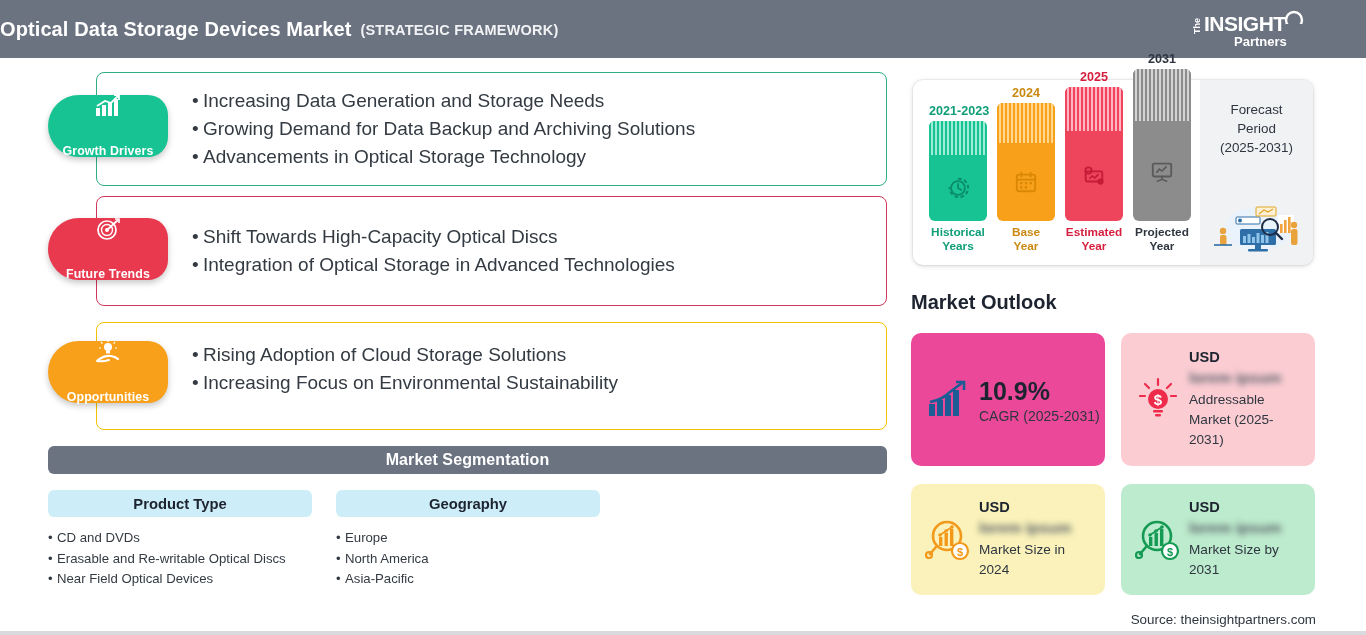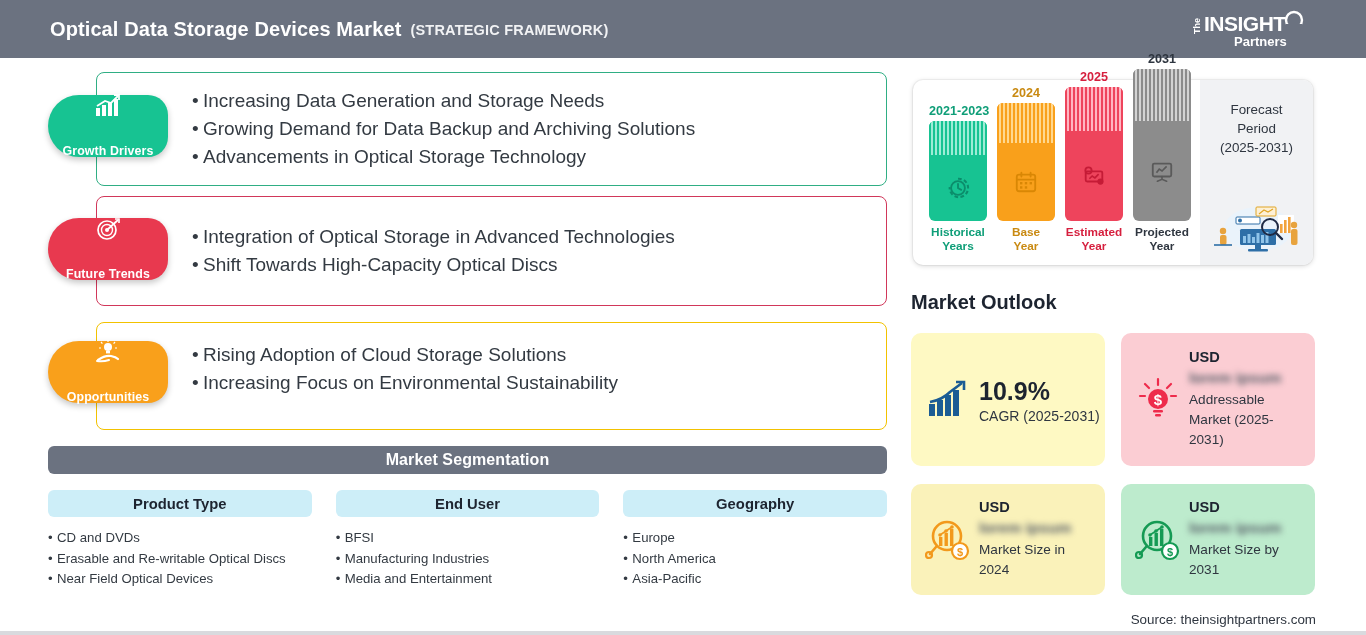--- a/index.html
+++ b/index.html
@@ -10,21 +10,21 @@
     overflow: hidden;
   }
   .page { position: relative; width: 1366px; height: 635px; background:#fff; }
 
   
   .header {
     position: absolute; left:0; top:0; width:1366px; height:58px;
     background:#6b7280; display:flex; align-items:center;
   }
   .header-title {
-    margin-left:50px; color:#ffffff; font-size:20px; font-weight:bold;
+    color:#ffffff; font-size:20px; font-weight:bold;
     letter-spacing:0.1px; white-space:nowrap;
   }
   .header-sub {
     margin-left:9px; color:#f1f2f4; font-size:14.5px; font-weight:bold;
     letter-spacing:0.2px; white-space:nowrap; position:relative; top:1px;
   }
   .logo {
     position:absolute; right:56px; top:9px; width:120px; height:42px;
     color:#fff;
   }
@@ -113,21 +113,21 @@
     line-height:19px; font-weight:normal;
   }
   .fc-illus { position:absolute; bottom:12px; left:6px; width:100px; height:58px; }
 
   
   .outlook-title {
     position:absolute; left:911px; top:291px;
     font-size:20px; font-weight:bold; color:#1d2430;
   }
   .ocard { position:absolute; border-radius:10px; }
-  .ocard-blue   { left:911px; top:333px; width:194px; height:133px; background:#fef9c3; }
+  .ocard-blue   { left:911px; top:333px; width:194px; height:133px; background:#ec4899; }
   .ocard-pink   { left:1121px; top:333px; width:194px; height:133px; background:#fbcdd3; }
   .ocard-yellow { left:911px; top:484px; width:194px; height:111px; background:#faf2ba; }
   .ocard-green  { left:1121px; top:484px; width:194px; height:111px; background:#bdebcd; }
 
   .ocard-in { display:flex; height:100%; padding:14px 12px; }
   .ocard-icon { width:50px; flex:0 0 50px; display:flex; align-items:center; justify-content:center; }
   .ocard-blue .ocard-icon { align-items:center; }
   .ocard-body { flex:1; padding-left:6px; display:flex; flex-direction:column; justify-content:center; }
   .cagr-val { font-size:25px; font-weight:bold; color:#1d2430; line-height:30px; }
   .cagr-lab { font-size:14px; color:#2f3640; margin-top:2px; white-space:nowrap; }
@@ -178,22 +178,22 @@
         <rect x="21" y="5" width="4" height="17" fill="#fff"></rect>
         <path d="M4 12 L12 7 L18 9 L25 2" stroke="#fff" stroke-width="1.8" fill="none"></path>
         <path d="M21 1 L26 1 L26 6" stroke="#fff" stroke-width="1.8" fill="none"></path>
       </svg>
     </span>
     <span class="pill-label">Growth Drivers</span>
   </div>
 
   <div class="infobox red box2">
     <div class="bullets">
+      <div class="bullet">Shift Towards High-Capacity Optical Discs</div>
       <div class="bullet">Integration of Optical Storage in Advanced Technologies</div>
-      <div class="bullet">Shift Towards High-Capacity Optical Discs</div>
     </div>
   </div>
   <div class="pill red">
     <span class="pill-icon">
       <svg viewBox="0 0 30 24" width="30" height="24">
         <circle cx="14" cy="13" r="9" fill="none" stroke="#fff" stroke-width="1.7"></circle>
         <circle cx="14" cy="13" r="5.5" fill="none" stroke="#fff" stroke-width="1.4"></circle>
         <circle cx="14" cy="13" r="2" fill="#fff"></circle>
         <path d="M14 13 L25 3" stroke="#fff" stroke-width="1.7"></path>
         <path d="M22 2 L26 2 L26 6" stroke="#fff" stroke-width="1.6" fill="none"></path>
@@ -228,28 +228,20 @@
   </div>
 
   <div class="seg-header">Market Segmentation</div>
   <div class="seg-cols">
     <div class="seg-col">
       <div class="seg-col-head">Product Type</div>
       <div class="seg-list">
         <div class="seg-item">CD and DVDs</div>
         <div class="seg-item">Erasable and Re-writable Optical Discs</div>
         <div class="seg-item">Near Field Optical Devices</div>
-      </div>
-    </div>
-    <div class="seg-col">
-      <div class="seg-col-head">End User</div>
-      <div class="seg-list">
-        <div class="seg-item">BFSI</div>
-        <div class="seg-item">Manufacturing Industries</div>
-        <div class="seg-item">Media and Entertainment</div>
       </div>
     </div>
     <div class="seg-col">
       <div class="seg-col-head">Geography</div>
       <div class="seg-list">
         <div class="seg-item">Europe</div>
         <div class="seg-item">North America</div>
         <div class="seg-item">Asia-Pacific</div>
       </div>
     </div>

